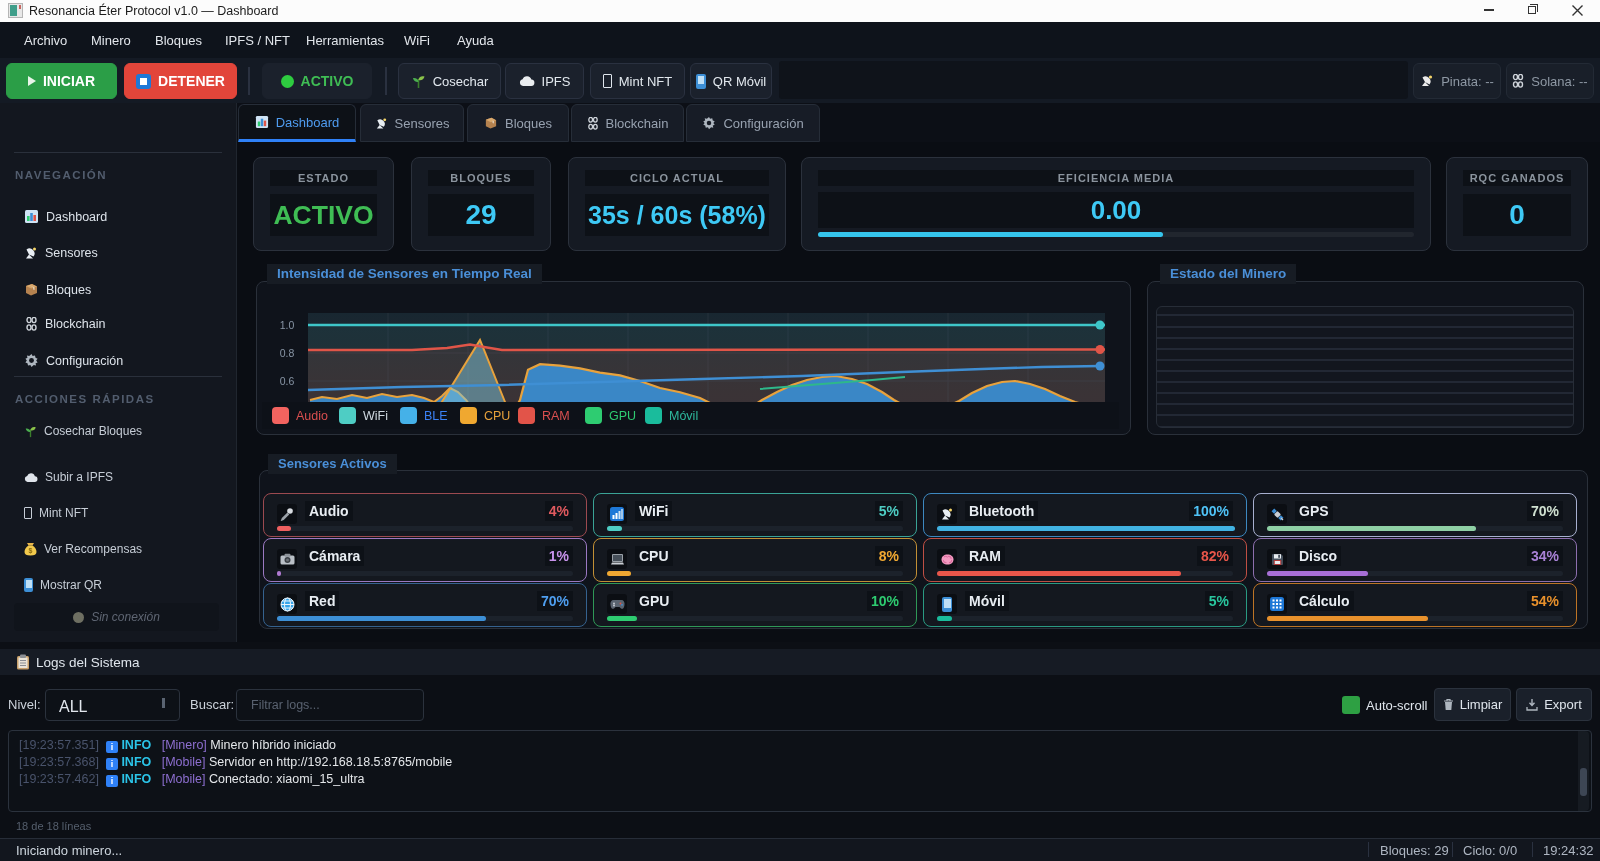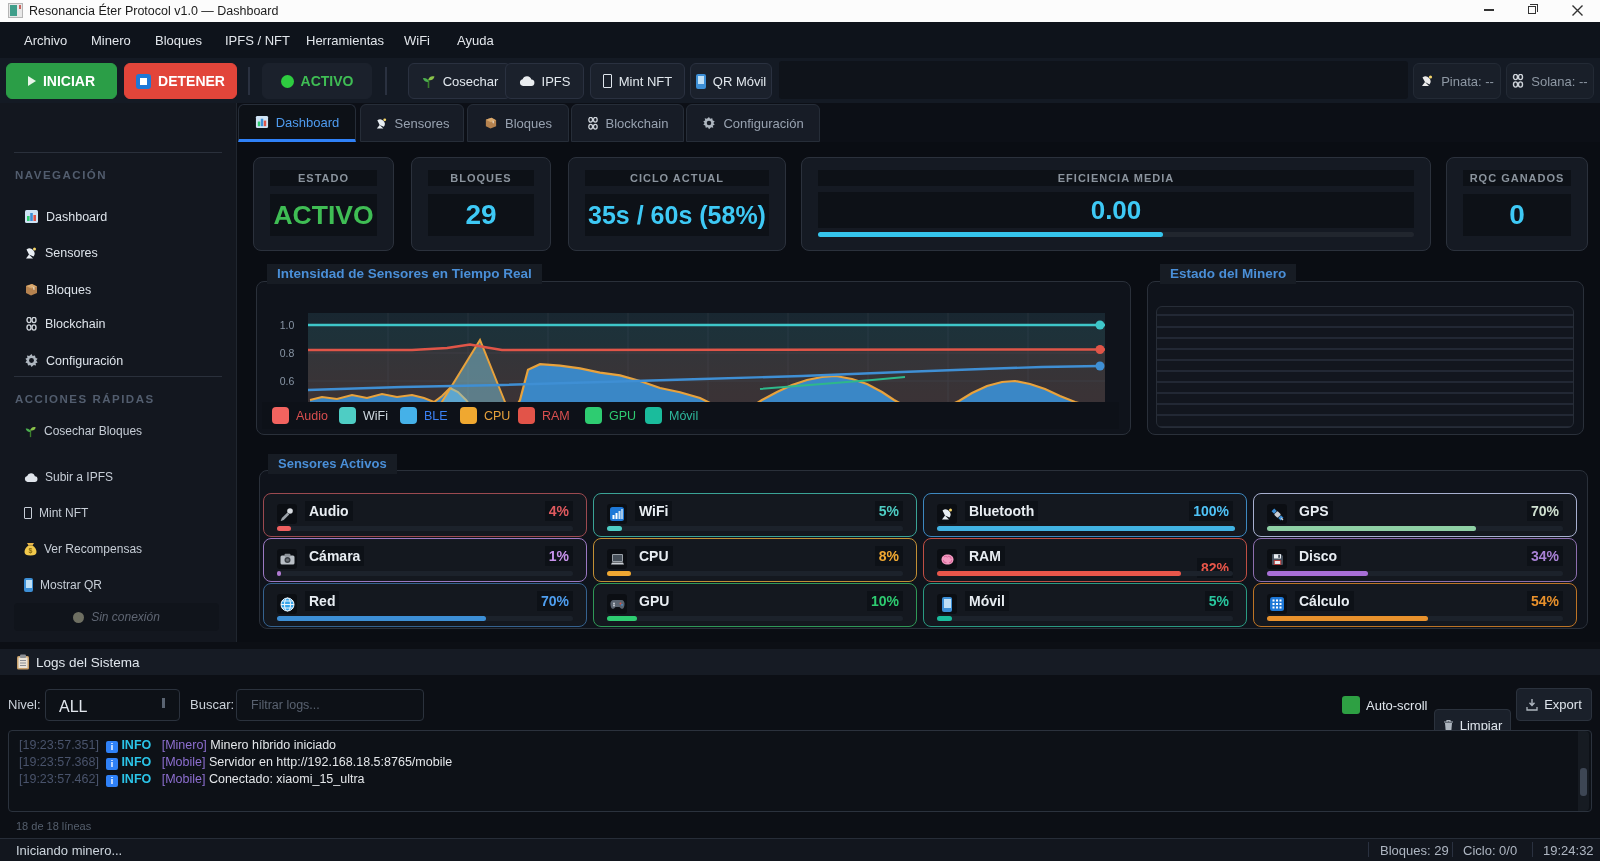--- a/index.html
+++ b/index.html
@@ -110,21 +110,21 @@
   <div class="tbtn" style="left:124px;width:113px;background:#e2453a;border-color:#e2453a;font-size:14px;font-weight:bold;color:#fff;">
     <span style="display:inline-block;width:15px;height:15px;background:#1e78d7;border-radius:3px;position:relative;">
         <span style="position:absolute;left:4px;top:4px;width:7px;height:7px;background:#fff;"></span>
       </span>DETENER</div>
   <div class="tsep" style="left:248px;"></div>
   <div class="tbtn" style="left:262px;width:110px;border-color:#1b212c;">
     <span style="display:inline-block;width:13px;height:13px;border-radius:50%;background:#2ecc40;"></span>
       <span style="font-weight:bold;color:#3fbd54;font-size:14px;">ACTIVO</span>
     </div>
   <div class="tsep" style="left:385px;"></div>
-  <div class="tbtn" style="left:398px;width:103px;margin-left:10px;">
+  <div class="tbtn" style="left:398px;width:103px;">
     <svg width="15" height="15" viewBox="0 0 15 15">
         <path d="M7.5 14 V5" stroke="#3a7d2c" stroke-width="1.6"></path>
         <path d="M7.5 8 C7.5 5 4.5 3.5 2 4 C2.5 7 5 8.5 7.5 8 Z" fill="#4caf50"></path>
         <path d="M7.5 6 C7.5 3 10.5 1.5 13.5 2.5 C13 5.5 10 7 7.5 6 Z" fill="#8bc34a"></path>
       </svg>Cosechar</div>
   <div class="tbtn" style="left:505px;width:79px;">
     <svg width="16" height="12" viewBox="0 0 16 12">
         <path d="M4 11 h8 a3.2 3.2 0 0 0 0.4-6.4 A4.6 4.6 0 0 0 3.6 4.3 A3.4 3.4 0 0 0 4 11 Z" fill="#e9ecef"></path>
       </svg>IPFS</div>
   <div class="tbtn" style="left:590px;width:95px;">
@@ -463,21 +463,21 @@
         </div>
       </div>
   <div class="sensor" style="left:923px;top:538px;border:1px solid #bf4f44;">
     <div class="sicon">
           <svg width="15" height="13" viewBox="0 0 15 13">
             <path d="M7.5 1.5 C4 1.5 1.5 3.5 1.5 6.5 C1.5 9.5 4 11.5 7.5 11.5 C11 11.5 13.5 9.5 13.5 6.5 C13.5 3.5 11 1.5 7.5 1.5 Z" fill="#f49ac1"></path>
             <path d="M4 4 C5 3 7 3 7.5 4.5 M8 3.5 C10 3 11.5 4.5 11 6 M3.5 7 C3 8.5 5 10 6.5 9.5 M9 9.5 C10.5 10 12 8.5 11.5 7" stroke="#d96d9e" stroke-width="1.1" fill="none"></path>
           </svg>
         </div>
     <div class="sname">RAM</div>
-        <div class="spct" style="color:#e8564a;margin-top:12px;">82%</div>
+        <div class="spct" style="color:#e8564a;">82%</div>
     <div class="sbar">
           <div class="sfill" style="width:244px;background:#e8564a;"></div>
         </div>
       </div>
   <div class="sensor" style="left:1253px;top:538px;border:1px solid #8d6fae;">
     <div class="sicon">
           <svg width="13" height="13" viewBox="0 0 13 13">
             <path d="M1 2 A1 1 0 0 1 2 1 H10 L12 3 V11 A1 1 0 0 1 11 12 H2 A1 1 0 0 1 1 11 Z" fill="#46505c"></path>
             <rect x="3" y="1.2" width="7" height="4.3" fill="#e8ecef"></rect>
             <rect x="7.2" y="1.8" width="1.8" height="3" fill="#46505c"></rect>
@@ -582,21 +582,21 @@
   <div class="fld" style="left:45px;top:689px;width:135px;height:32px;">
     <span class="abs" style="left:13px;top:8px;font-size:16px;color:#e2e7ed;">ALL</span>
     <span class="abs" style="right:14px;top:8px;width:3px;height:10px;background:#5a6472;"></span>
     </div>
   <div class="abs" style="left:190px;top:697px;font-size:13px;color:#ccd2da;">Buscar:</div>
   <div class="fld" style="left:236px;top:689px;width:188px;height:32px;">
     <span class="abs" style="left:14px;top:8px;font-size:12.5px;color:#596270;">Filtrar logs...</span>
     </div>
   <div class="abs" style="left:1342px;top:696px;width:18px;height:18px;background:#2ea043;border-radius:3px;"></div>
   <div class="abs" style="left:1366px;top:698px;font-size:13px;color:#dfe5ec;">Auto-scroll</div>
-  <div class="lbtn" style="left:1434px;width:77px;margin-top:21px;">
+  <div class="lbtn" style="left:1434px;width:77px;">
     <svg width="11" height="13" viewBox="0 0 11 13">
         <path d="M1 3 h9 M4 3 V1.5 h3 V3" stroke="#aeb6bf" stroke-width="1.2" fill="none"></path>
         <path d="M2 4 h7 l-0.7 8 h-5.6 Z" fill="#aeb6bf"></path>
       </svg>Limpiar</div>
   <div class="lbtn" style="left:1516px;width:76px;">
     <svg width="12" height="13" viewBox="0 0 12 13">
         <path d="M6 1 V7 M3.5 4.8 L6 7.4 L8.5 4.8" stroke="#aeb6bf" stroke-width="1.4" fill="none"></path>
         <path d="M1 9 V12 H11 V9" stroke="#aeb6bf" stroke-width="1.3" fill="none"></path>
       </svg>Export</div>
 

